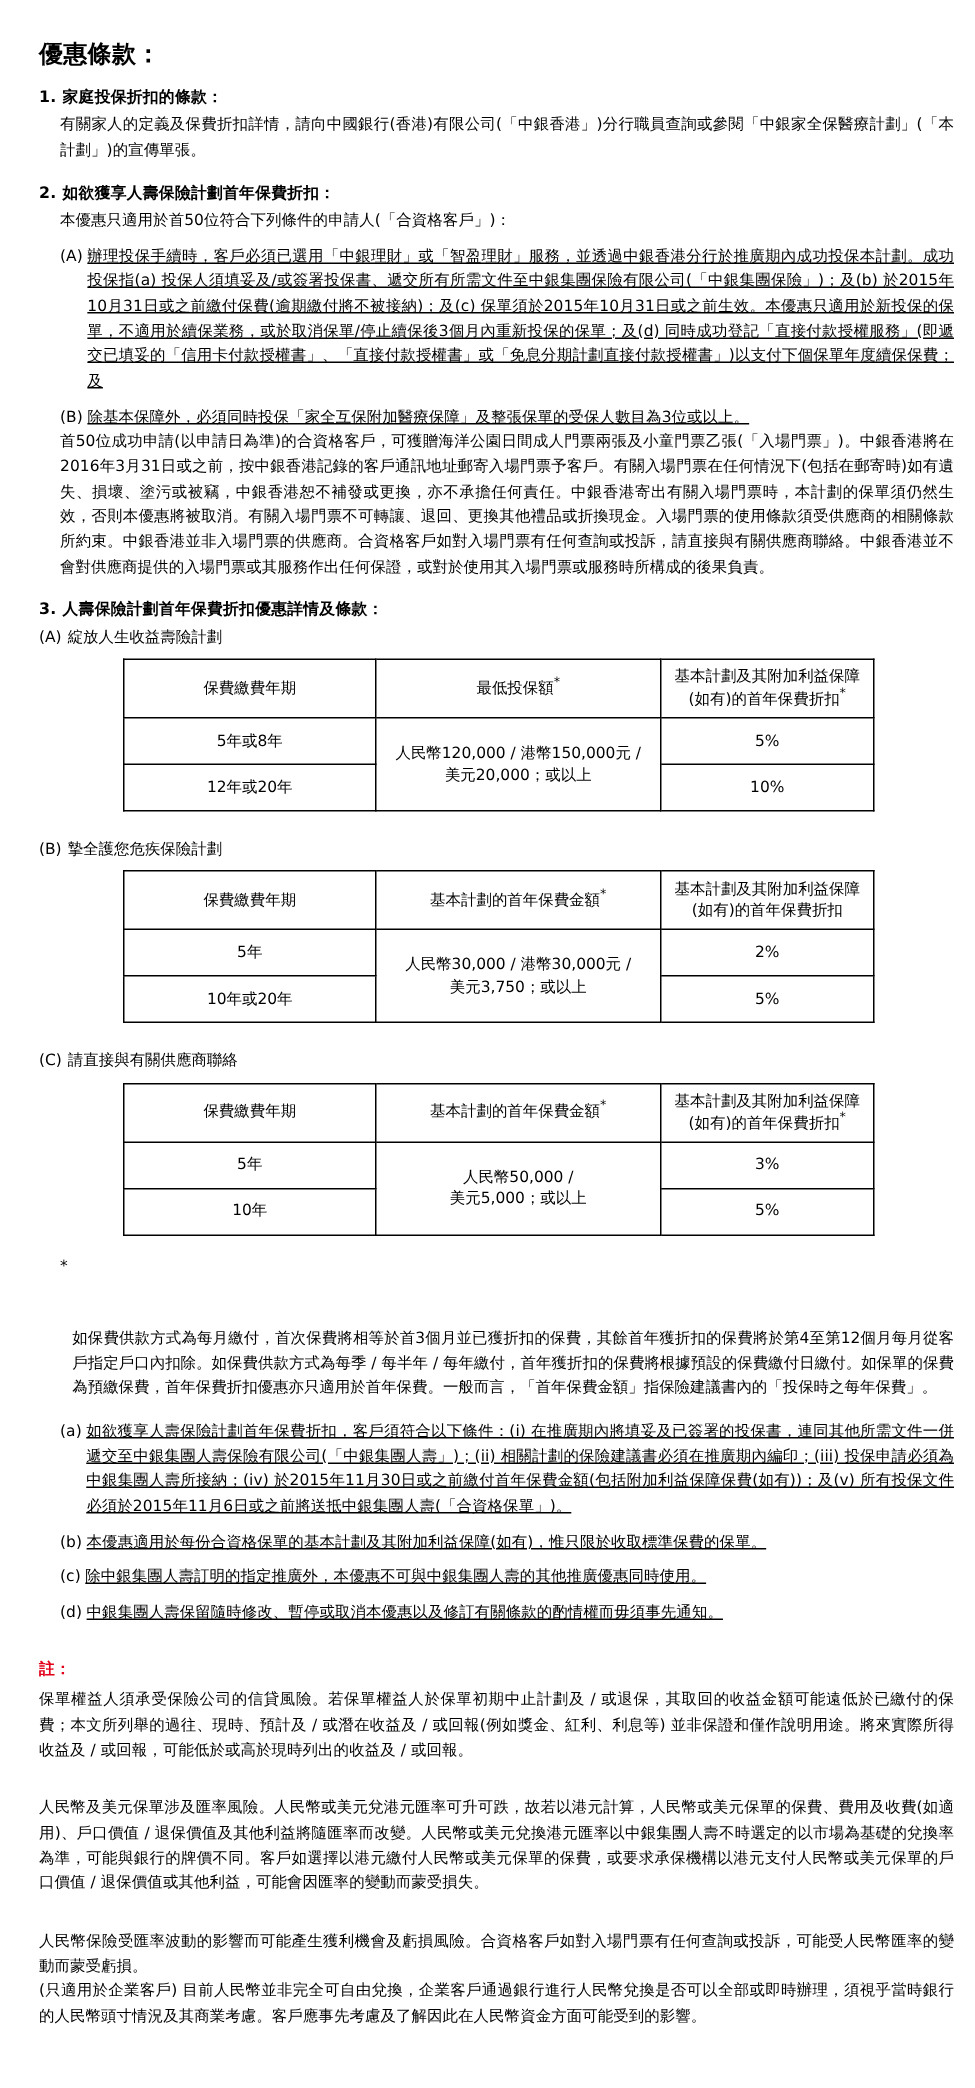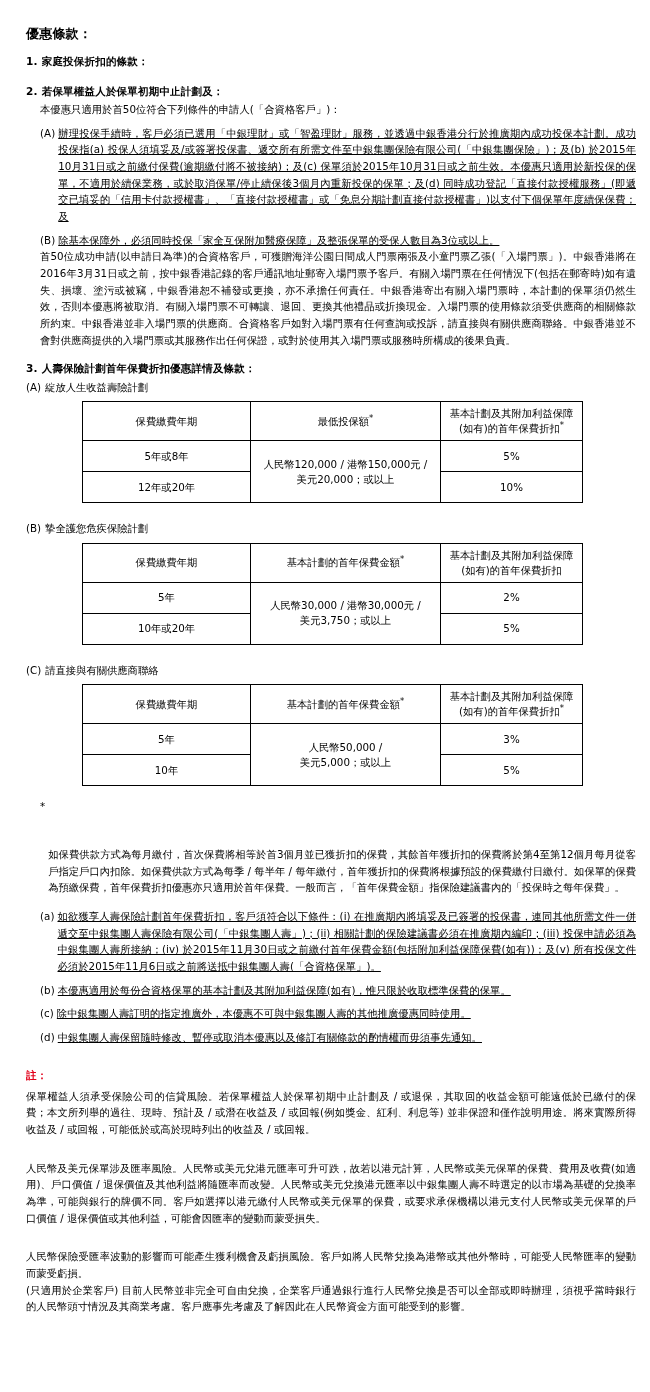--- a/index.html
+++ b/index.html
@@ -17,21 +17,21 @@
   }
   .page {
     width: 650px;
     min-height: 1392px;
     box-sizing: border-box;
     padding: 24px 14px 18px 26px;
     position: relative;
   }
   
   .h-main {
-    font-size: 13px;
+    font-size: 16px;
     font-weight: bold;
     line-height: 1.5;
     margin: 0 0 9px 0;
     letter-spacing: 0.2px;
   }
   .h-num {
     font-size: 10.5px;
     font-weight: bold;
     line-height: 1.55;
     margin: 0 0 2px 0;
@@ -126,26 +126,27 @@
 <body>
 
 <div class="page">
 
   <div class="h-main">優惠條款：</div>
 
   <div class="h-num">
     <span class="numlbl">1.</span>
     <span>家庭投保折扣的條款：</span>
   </div>
+  <div class="p indent1">有關家人的定義及保費折扣詳情，請向中國銀行(香港)有限公司(「中銀香港」)分行職員查詢或參閱「中銀家全保醫療計劃」(「本計劃」)的宣傳單張。</div>
 
   <div class="gap-m"></div>
 
   <div class="h-num">
     <span class="numlbl">2.</span>
-    <span>若保單權益人於保單初期中止計劃及：</span>
+    <span>如欲獲享人壽保險計劃首年保費折扣：</span>
   </div>
   <div class="p indent1">本優惠只適用於首50位符合下列條件的申請人(「合資格客戶」)：</div>
 
   <div class="gap-s"></div>
 
   <div class="p indent1 hang">
     <span class="lbl">(A)</span>
     <span class="bdy">辦理投保手續時，客戶必須已選用「中銀理財」或「智盈理財」服務，並透過中銀香港分行於推廣期內成功投保本計劃。成功投保指(a) 投保人須填妥及/或簽署投保書、遞交所有所需文件至中銀集團保險有限公司(「中銀集團保險」)；及(b) 於2015年10月31日或之前繳付保費(逾期繳付將不被接納)；及(c) 保單須於2015年10月31日或之前生效。本優惠只適用於新投保的保單，不適用於續保業務，或於取消保單/停止續保後3個月內重新投保的保單；及(d) 同時成功登記「直接付款授權服務」(即遞交已填妥的「信用卡付款授權書」、「直接付款授權書」或「免息分期計劃直接付款授權書」)以支付下個保單年度續保保費；及</span>
   </div>
 
@@ -310,18 +311,18 @@
 
   <div class="h-sec red">註：</div>
   <div class="p">保單權益人須承受保險公司的信貸風險。若保單權益人於保單初期中止計劃及 / 或退保，其取回的收益金額可能遠低於已繳付的保費；本文所列舉的過往、現時、預計及 / 或潛在收益及 / 或回報(例如獎金、紅利、利息等) 並非保證和僅作說明用途。將來實際所得收益及 / 或回報，可能低於或高於現時列出的收益及 / 或回報。</div>
 
   <div class="gap-xl"></div>
 
   <div class="p">人民幣及美元保單涉及匯率風險。人民幣或美元兌港元匯率可升可跌，故若以港元計算，人民幣或美元保單的保費、費用及收費(如適用)、戶口價值 / 退保價值及其他利益將隨匯率而改變。人民幣或美元兌換港元匯率以中銀集團人壽不時選定的以市場為基礎的兌換率為準，可能與銀行的牌價不同。客戶如選擇以港元繳付人民幣或美元保單的保費，或要求承保機構以港元支付人民幣或美元保單的戶口價值 / 退保價值或其他利益，可能會因匯率的變動而蒙受損失。</div>
 
   <div class="gap-xl"></div>
 
-  <div class="p">人民幣保險受匯率波動的影響而可能產生獲利機會及虧損風險。客戶如將人民幣兌換為港幣或其他外幣時，可能受人民幣匯率的變動而蒙受虧損。</div>
+  <div class="p">人民幣保險受匯率波動的影響而可能產生獲利機會及虧損風險。合資格客戶如對入場門票有任何查詢或投訴，可能受人民幣匯率的變動而蒙受虧損。</div>
   <div class="p">(只適用於企業客戶) 目前人民幣並非完全可自由兌換，企業客戶通過銀行進行人民幣兌換是否可以全部或即時辦理，須視乎當時銀行的人民幣頭寸情況及其商業考慮。客戶應事先考慮及了解因此在人民幣資金方面可能受到的影響。</div>
 
   <div class="gap-xl"></div>
 
 </div>
 
 </body></html>

